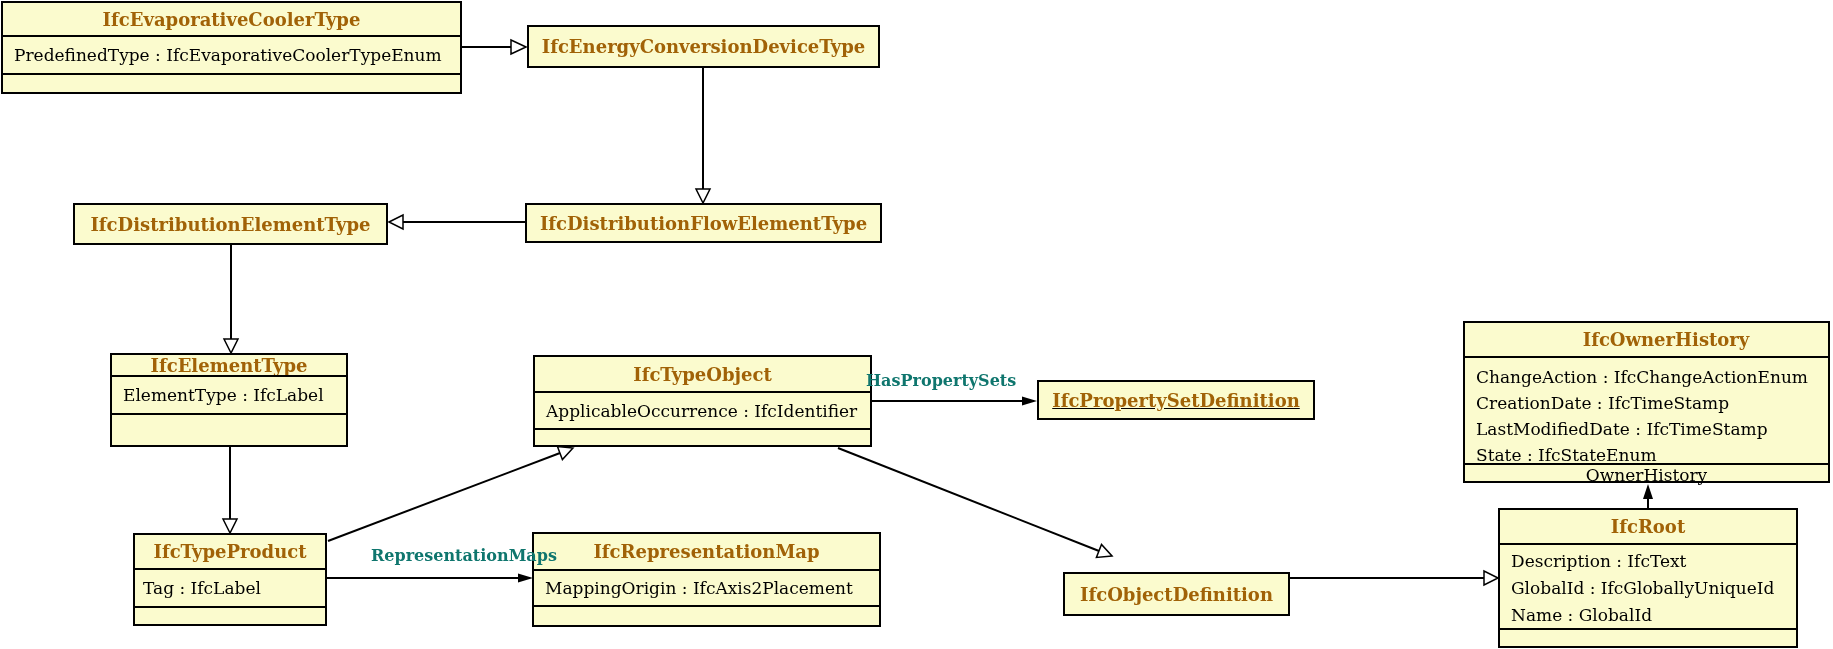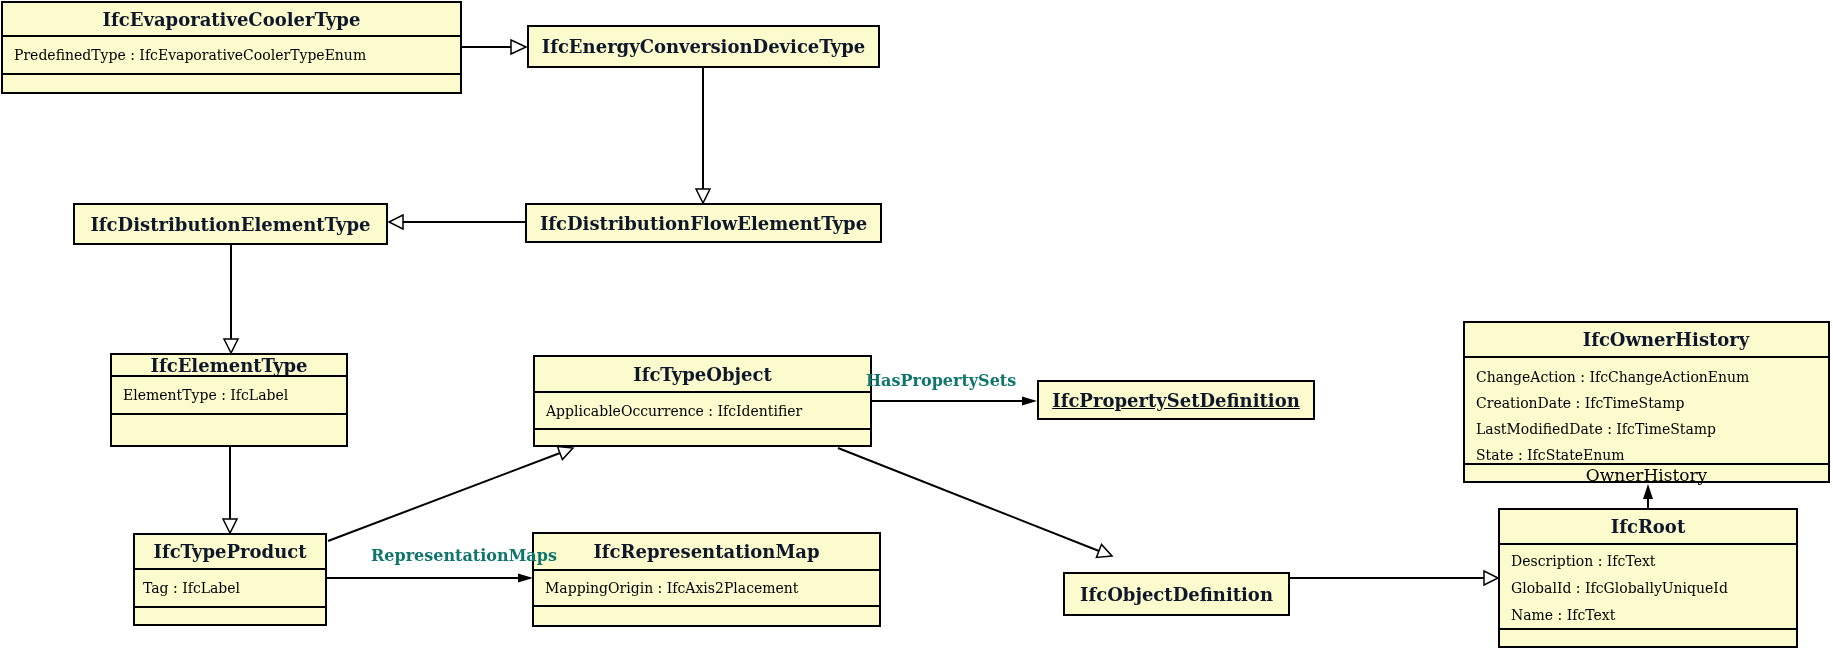--- a/index.html
+++ b/index.html
@@ -22,32 +22,32 @@
     box-sizing: border-box;
     background: var(--node-fill);
     border: 2px solid var(--node-border);
     display: flex;
     flex-direction: column;
     z-index: 1;
   }
   .uml-node .title {
     font-weight: bold;
     font-size: 18px;
-    color: #0f172a;
+    color: #a16207;
     display: flex;
     align-items: center;
     justify-content: center;
     text-align: center;
     flex: 0 0 auto;
     box-sizing: border-box;
   }
   .uml-node.single .title { flex: 1 1 auto; }
   .uml-node .attrs {
     border-top: 2px solid var(--node-border);
-    font-size: 14px;
+    font-size: 17px;
     color: #000;
     box-sizing: border-box;
     display: flex;
     flex-direction: column;
     justify-content: center;
     padding: 2px 11px;
     line-height: 26px;
     flex: 0 0 auto;
     white-space: nowrap;
   }
@@ -155,21 +155,21 @@
 
   <div class="uml-node single" style="left:1063px; top:572px; width:227px; height:44px;">
     <div class="title">IfcObjectDefinition</div>
   </div>
 
   <div class="uml-node" style="left:1498px; top:508px; width:300px; height:140px;">
     <div class="title" style="height:33px;">IfcRoot</div>
     <div class="attrs" style="height:85px; line-height:27px; justify-content:flex-start; padding-top:3px;">
       <div>Description : IfcText</div>
       <div>GlobalId : IfcGloballyUniqueId</div>
-      <div>Name : IfcText</div>
+      <div>Name : GlobalId</div>
     </div>
     <div class="extra"></div>
   </div>
 
   <svg id="edges" width="1833" height="649">
 
     <g stroke="#000000" stroke-width="2" fill="none">
       <line x1="462" y1="47" x2="512" y2="47"></line>
       <line x1="703" y1="68" x2="703" y2="190"></line>
       <line x1="525" y1="222" x2="403" y2="222"></line>

